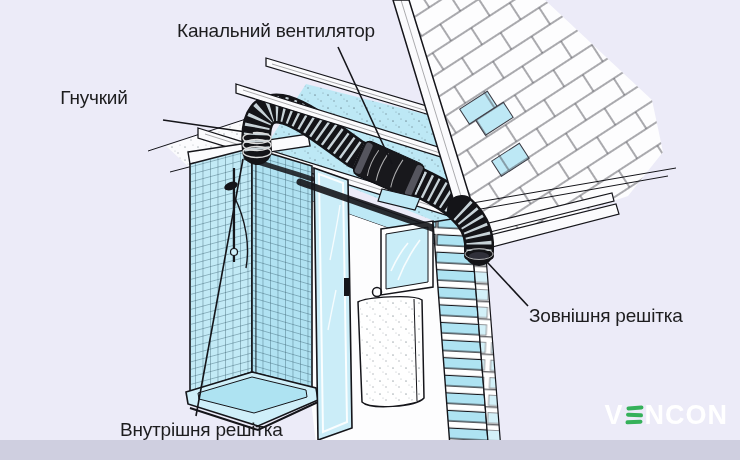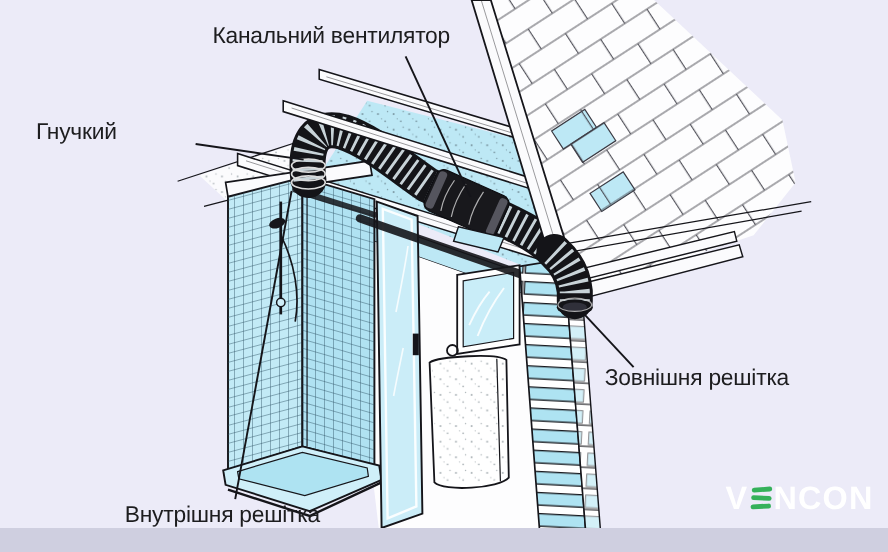--- a/index.html
+++ b/index.html
@@ -12,23 +12,23 @@
     position:relative;width:740px;height:440px;overflow:hidden;
     background:var(--c-bg);
   }
   .stage svg{position:absolute;left:0;top:0;}
   .lbl{
     position:absolute;color:var(--c-text);
     font-size:19px;line-height:21px;letter-spacing:-0.2px;
     font-family:"Liberation Sans",sans-serif;
   }
   .lbl-top{left:156px;top:20px;width:240px;text-align:center;}
-  .lbl-left{left:30px;top:100px;width:128px;text-align:left;}
-  .lbl-right{left:504px;top:305px;width:200px;}
-  .lbl-bottom{left:104px;top:419px;width:220px;}
+  .lbl-left{left:30px;top:87px;width:128px;text-align:center;}
+  .lbl-right{left:529px;top:305px;width:200px;}
+  .lbl-bottom{left:120px;top:419px;width:220px;}
   .logo{
     position:absolute;right:12px;bottom:9px;display:flex;align-items:center;
     color:var(--c-white);font-weight:800;font-size:27px;letter-spacing:1px;
     font-family:"Liberation Sans",sans-serif;user-select:none;
   }
   .logo .e-icon{display:inline-flex;flex-direction:column;justify-content:center;
     width:17px;height:20px;margin:0 2px;gap:2.5px;}
   .logo .e-icon i{display:block;height:4.4px;background:var(--c-green);
     border-radius:2.2px;}
   .logo .e-icon i:nth-child(1){transform:rotate(-4deg) translateX(.5px);}

